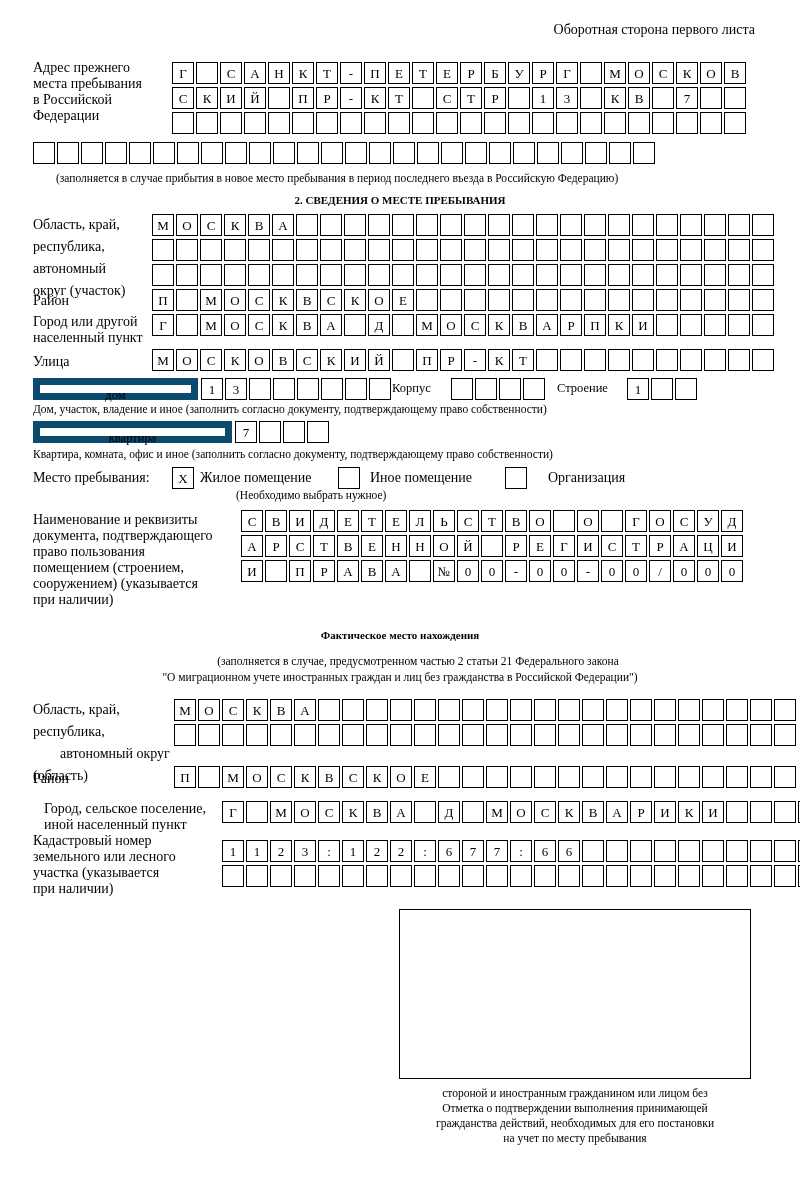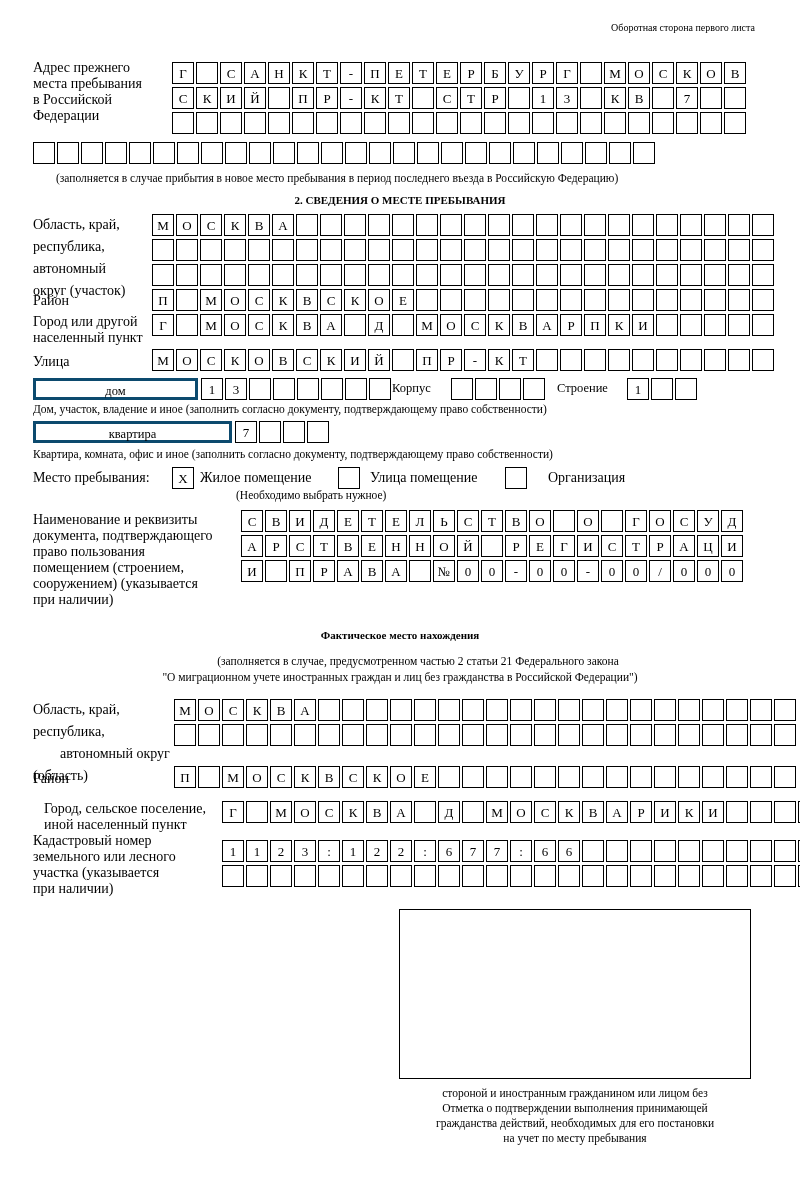--- a/index.html
+++ b/index.html
@@ -8,40 +8,40 @@
     background:#ffffff;
     font-family:"Liberation Serif", serif;
     color:#000;
     position:relative;
     overflow:hidden;
   }
   .page{position:relative;width:800px;height:1180px;}
 
   .hdr-right{
     position:absolute;right:45px;top:22px;
-    font-size:10px;
+    font-size:14px;
   }
 
   .lbl{font-size:14px;line-height:16px;font-family:Liberation Serif, serif;}
   .center{text-align:center;}
 
   
   .boxrow{display:flex;position:absolute;}
   .bx{
     width:22px;height:22px;
     border:1px solid #000;
     margin-right:2px;
     box-sizing:border-box;
     font-size:13px;
     line-height:21px;
     text-align:center;
     font-family:"Liberation Serif", serif;
   }
   .wide{
-    height:22px;border:3px solid #0c4a6e;box-sizing:border-box;
+    height:22px;border:7px solid #0c4a6e;box-sizing:border-box;
     font-size:12.5px;line-height:21px;text-align:center;margin-right:2px;
   }
   .note{font-size:11.5px;}
 
   .section-title{font-weight:bold;font-size:11px;text-align:center;}
 
   .bigbox{
     position:absolute;
     border:1px solid #000;
     box-sizing:border-box;
@@ -397,21 +397,21 @@
       <div class="bx"></div>
       <div class="bx"></div>
       <div class="bx"></div>
     </div>
   <div class="note" style="position:absolute;left:33px;top:448px;">Квартира, комната, офис и иное (заполнить согласно документу, подтверждающему право собственности)</div>
 
   <div class="lbl" style="position:absolute;left:33px;top:470px;">Место пребывания:</div>
   <div class="bx" style="position:absolute;left:172px;top:467px;">Х</div>
   <div class="lbl" style="position:absolute;left:200px;top:470px;">Жилое помещение</div>
   <div class="bx" style="position:absolute;left:338px;top:467px;"></div>
-  <div class="lbl" style="position:absolute;left:370px;top:470px;">Улица помещение</div>
+  <div class="lbl" style="position:absolute;left:370px;top:470px;">Иное помещение</div>
   <div class="bx" style="position:absolute;left:505px;top:467px;"></div>
   <div class="lbl" style="position:absolute;left:548px;top:470px;">Организация</div>
   <div class="note" style="position:absolute;left:236px;top:489px;">(Необходимо выбрать нужное)</div>
 
   <div class="lbl" style="position:absolute;left:33px;top:512px;width:215px;">
     <div>Наименование и реквизиты</div>
     <div>документа, подтверждающего</div>
     <div>право пользования</div>
     <div>помещением (строением,</div>
     <div>сооружением) (указывается</div>

